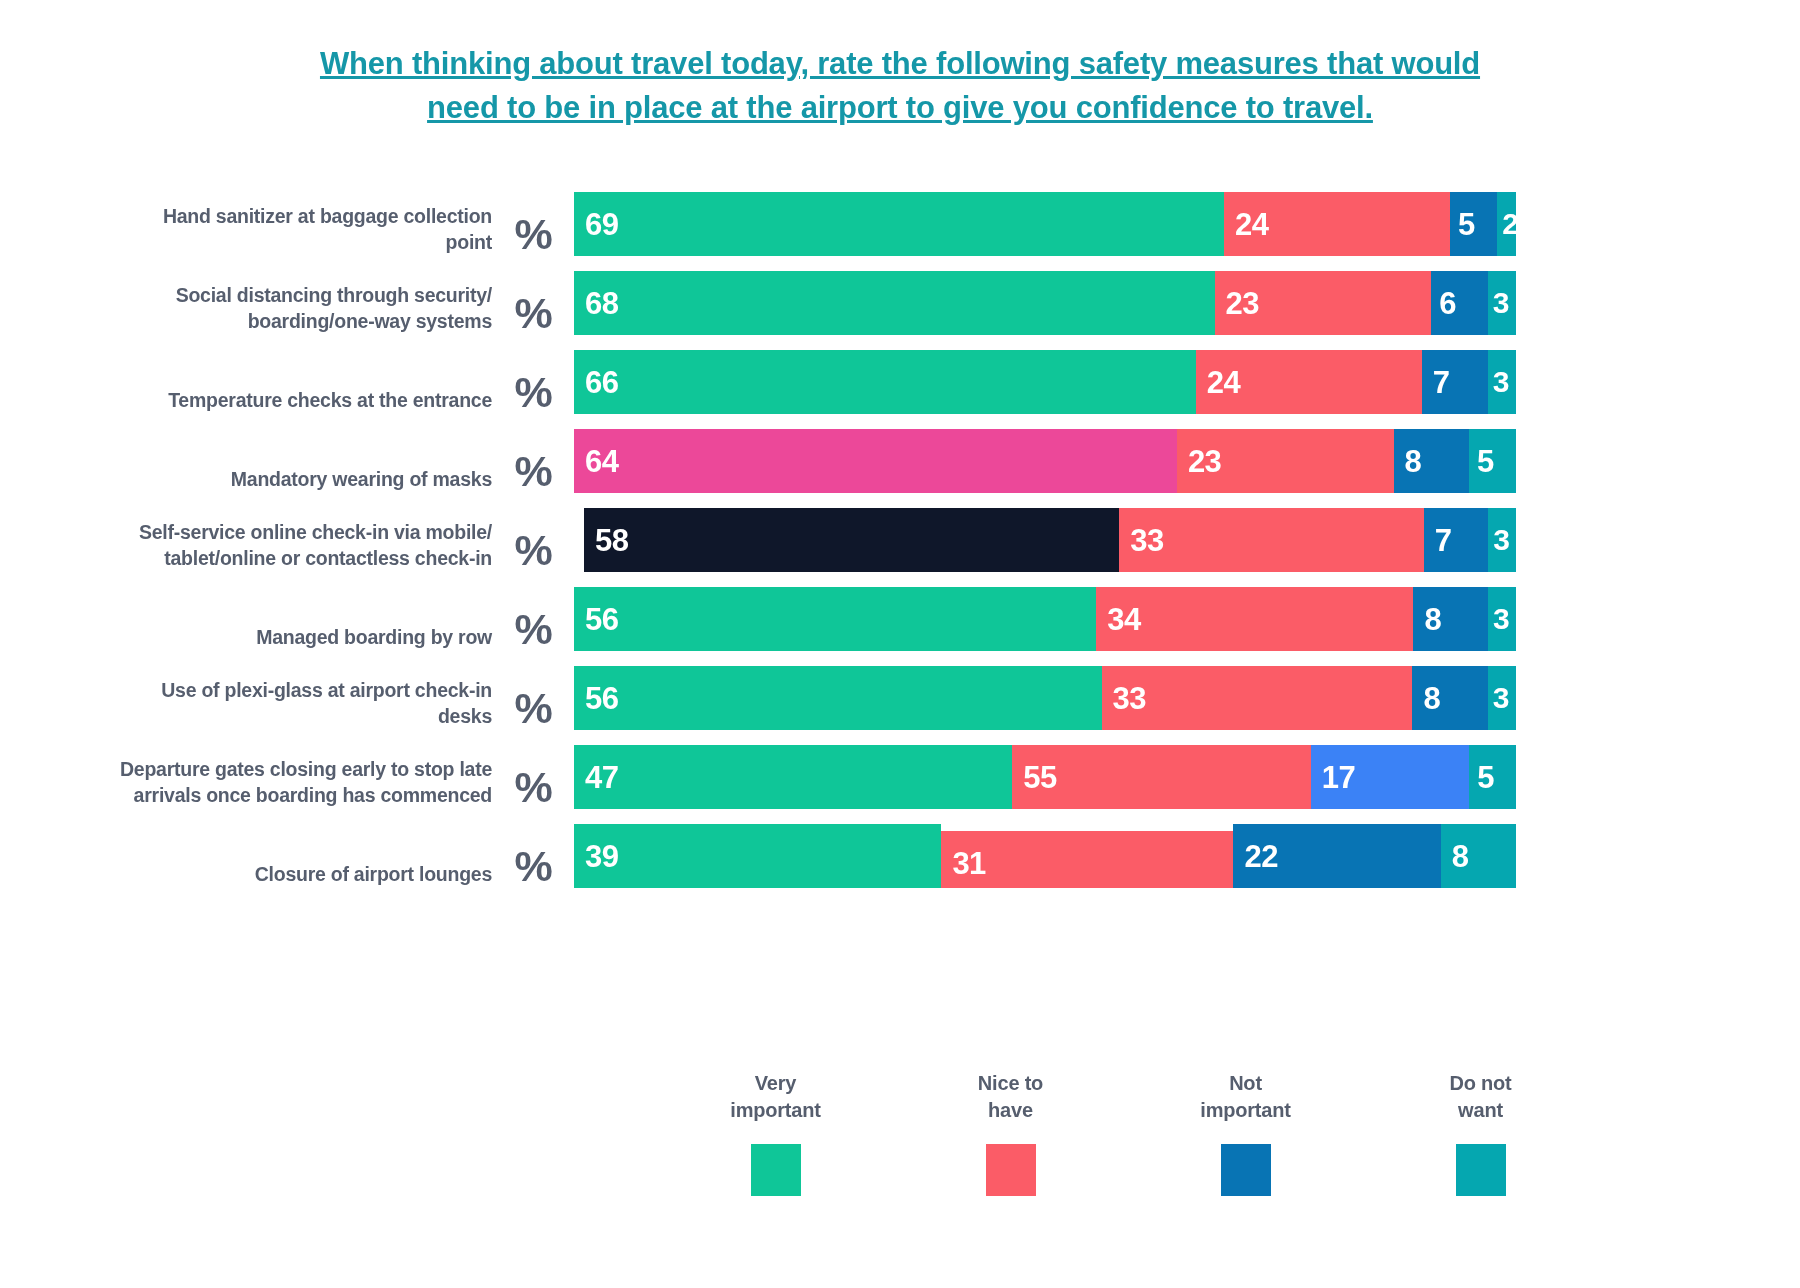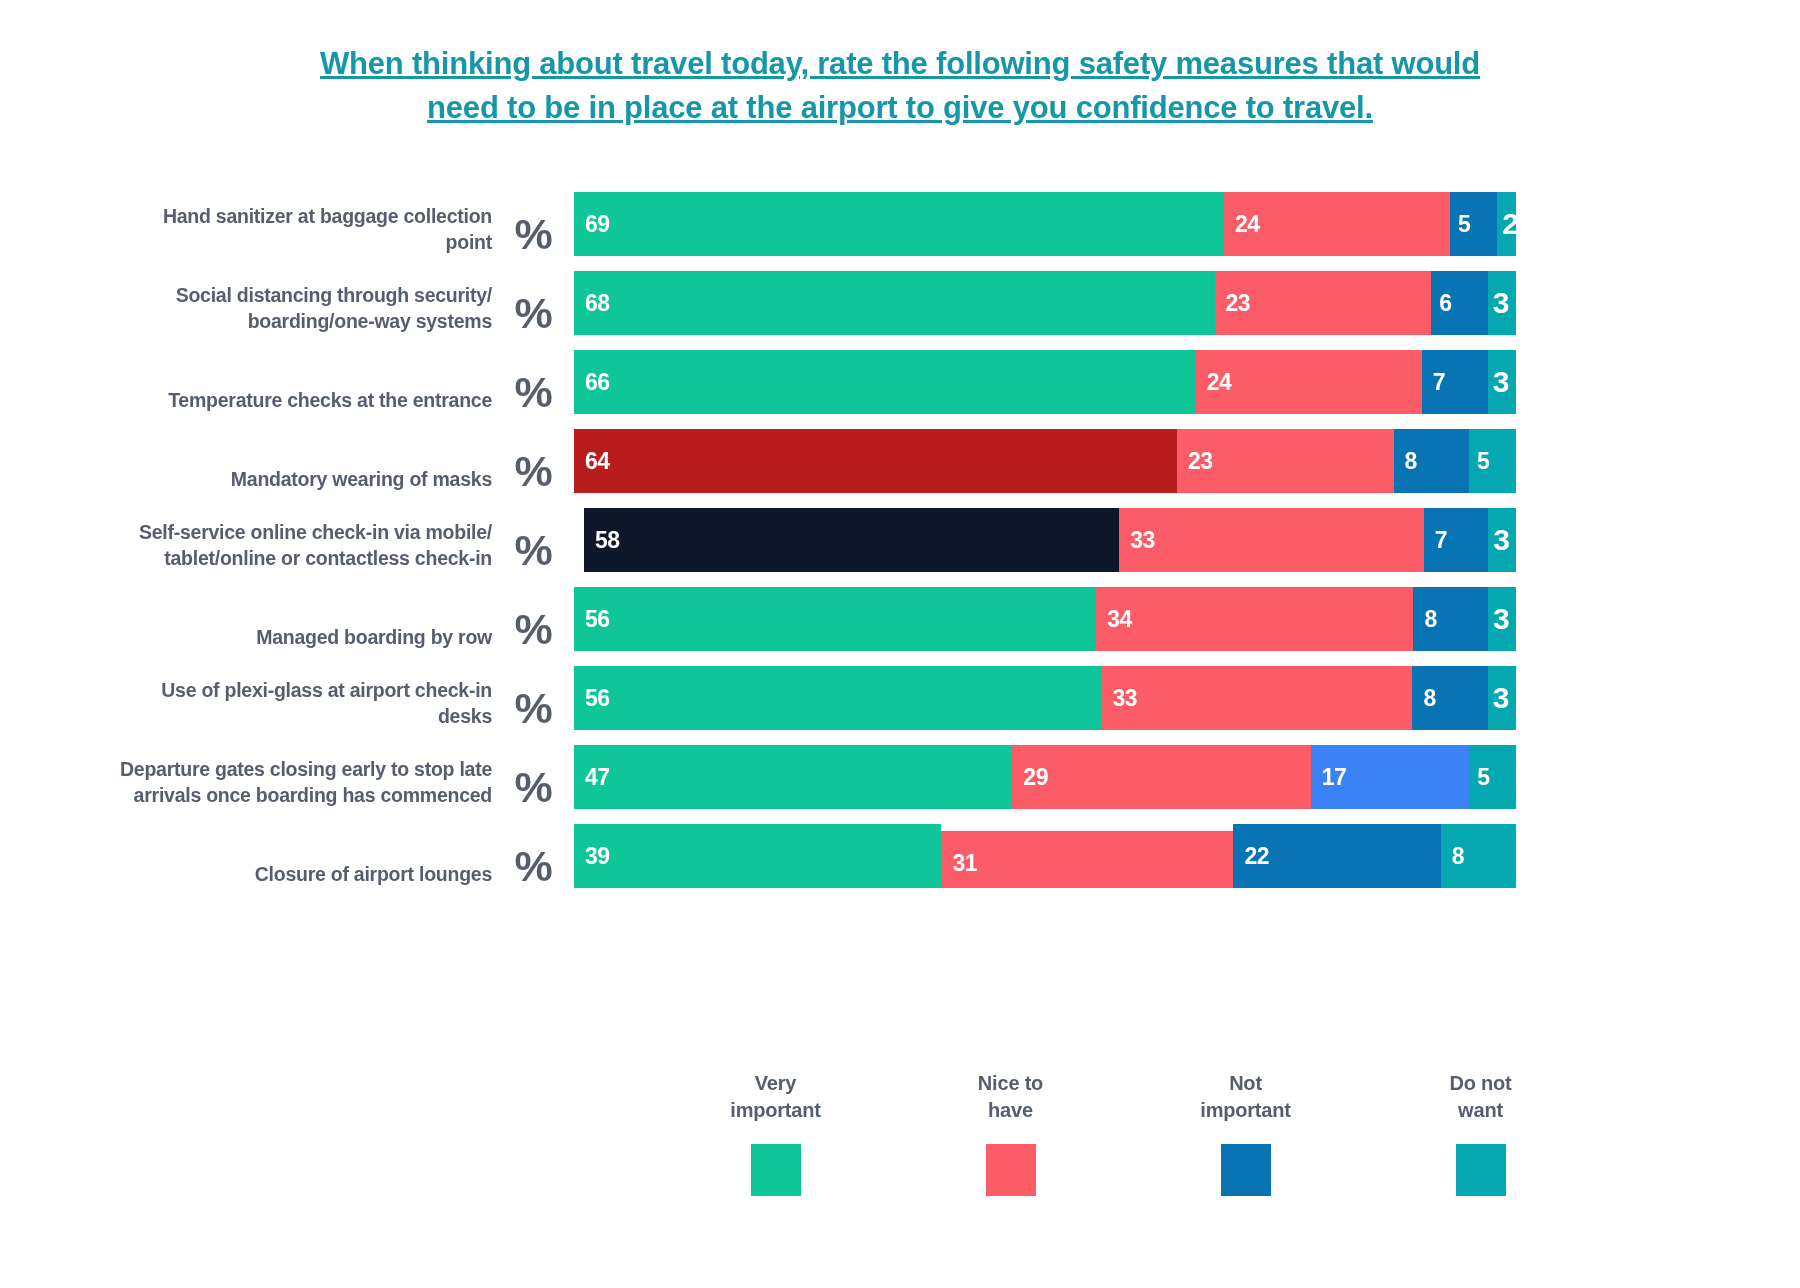--- a/index.html
+++ b/index.html
@@ -81,21 +81,21 @@
   }
 
   .seg {
     display: flex;
     align-items: center;
     height: 100%;
     position: relative;
   }
   .seg-value {
     color: #ffffff;
-    font-size: 23px;
+    font-size: 31px;
     font-weight: bold;
     padding-left: 11px;
     line-height: 1;
     letter-spacing: -0.5px;
     white-space: nowrap;
   }
   .seg.s-narrow .seg-value { padding-left: 8px; }
   .seg.s-vnarrow .seg-value { padding-left: 5px; font-size: 30px; }
 
   
@@ -191,21 +191,21 @@
           </div>
           <div class="seg s-vnarrow" style="background: rgb(5, 167, 176); width: 3%;">
             <span class="seg-value">3</span>
           </div>
         </div>
       </div>
       <div class="row">
         <div class="row-label">Mandatory wearing of masks</div>
         <div class="pct-sign">%</div>
         <div class="bar">
-          <div class="seg" style="background: #b91c1c; width: 64%;">
+          <div class="seg" style="background: #ec4899; width: 64%;">
             <span class="seg-value">64</span>
           </div>
           <div class="seg" style="background: rgb(251, 92, 103); width: 23%;">
             <span class="seg-value">23</span>
           </div>
           <div class="seg" style="background: rgb(8, 116, 180); width: 8%;">
             <span class="seg-value">8</span>
           </div>
           <div class="seg s-narrow" style="background: rgb(5, 167, 176); width: 5%;">
             <span class="seg-value">5</span>
@@ -270,21 +270,21 @@
       </div>
       <div class="row">
         <div class="row-label">Departure gates closing early to stop late
 arrivals once boarding has commenced</div>
         <div class="pct-sign">%</div>
         <div class="bar">
           <div class="seg" style="background: rgb(15, 198, 152); width: 46.5347%;">
             <span class="seg-value">47</span>
           </div>
           <div class="seg" style="background: rgb(251, 92, 103); width: 31.6832%;">
-            <span class="seg-value">29</span>
+            <span class="seg-value">55</span>
           </div>
           <div class="seg" style="background: #3b82f6; width: 16.8317%;">
             <span class="seg-value">17</span>
           </div>
           <div class="seg s-narrow" style="background: rgb(5, 167, 176); width: 4.9505%;">
             <span class="seg-value">5</span>
           </div>
         </div>
       </div>
       <div class="row">

